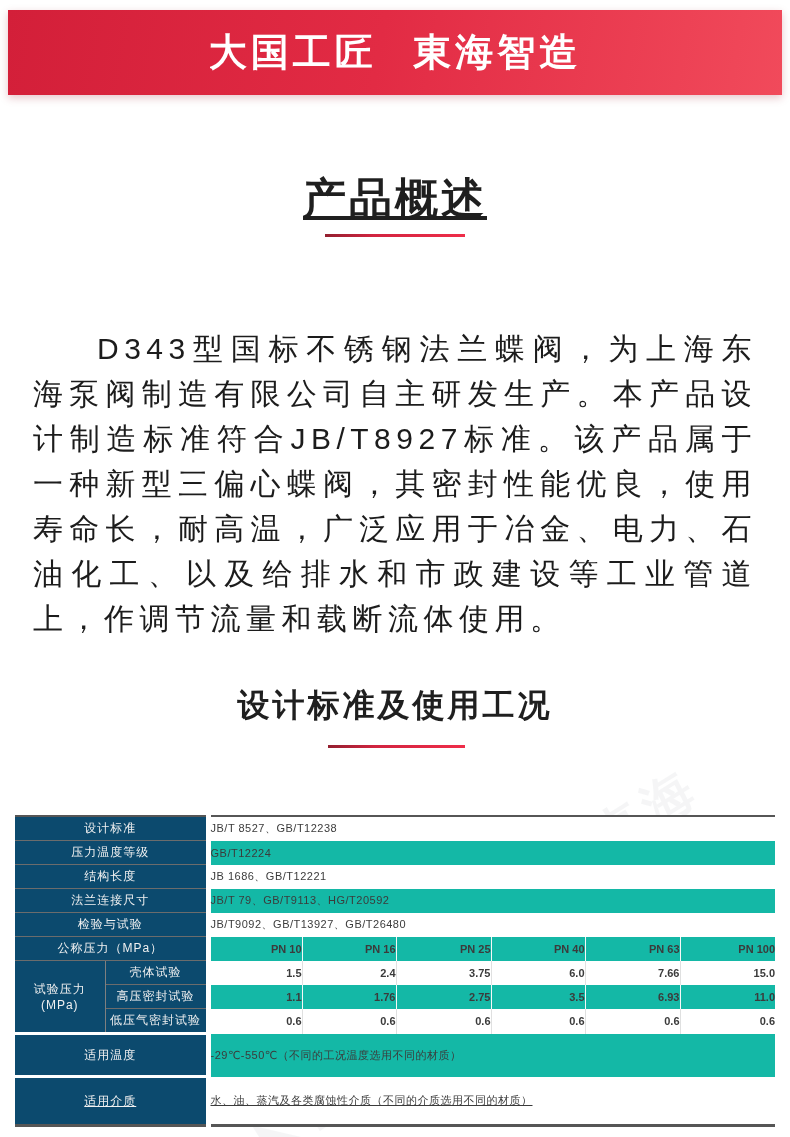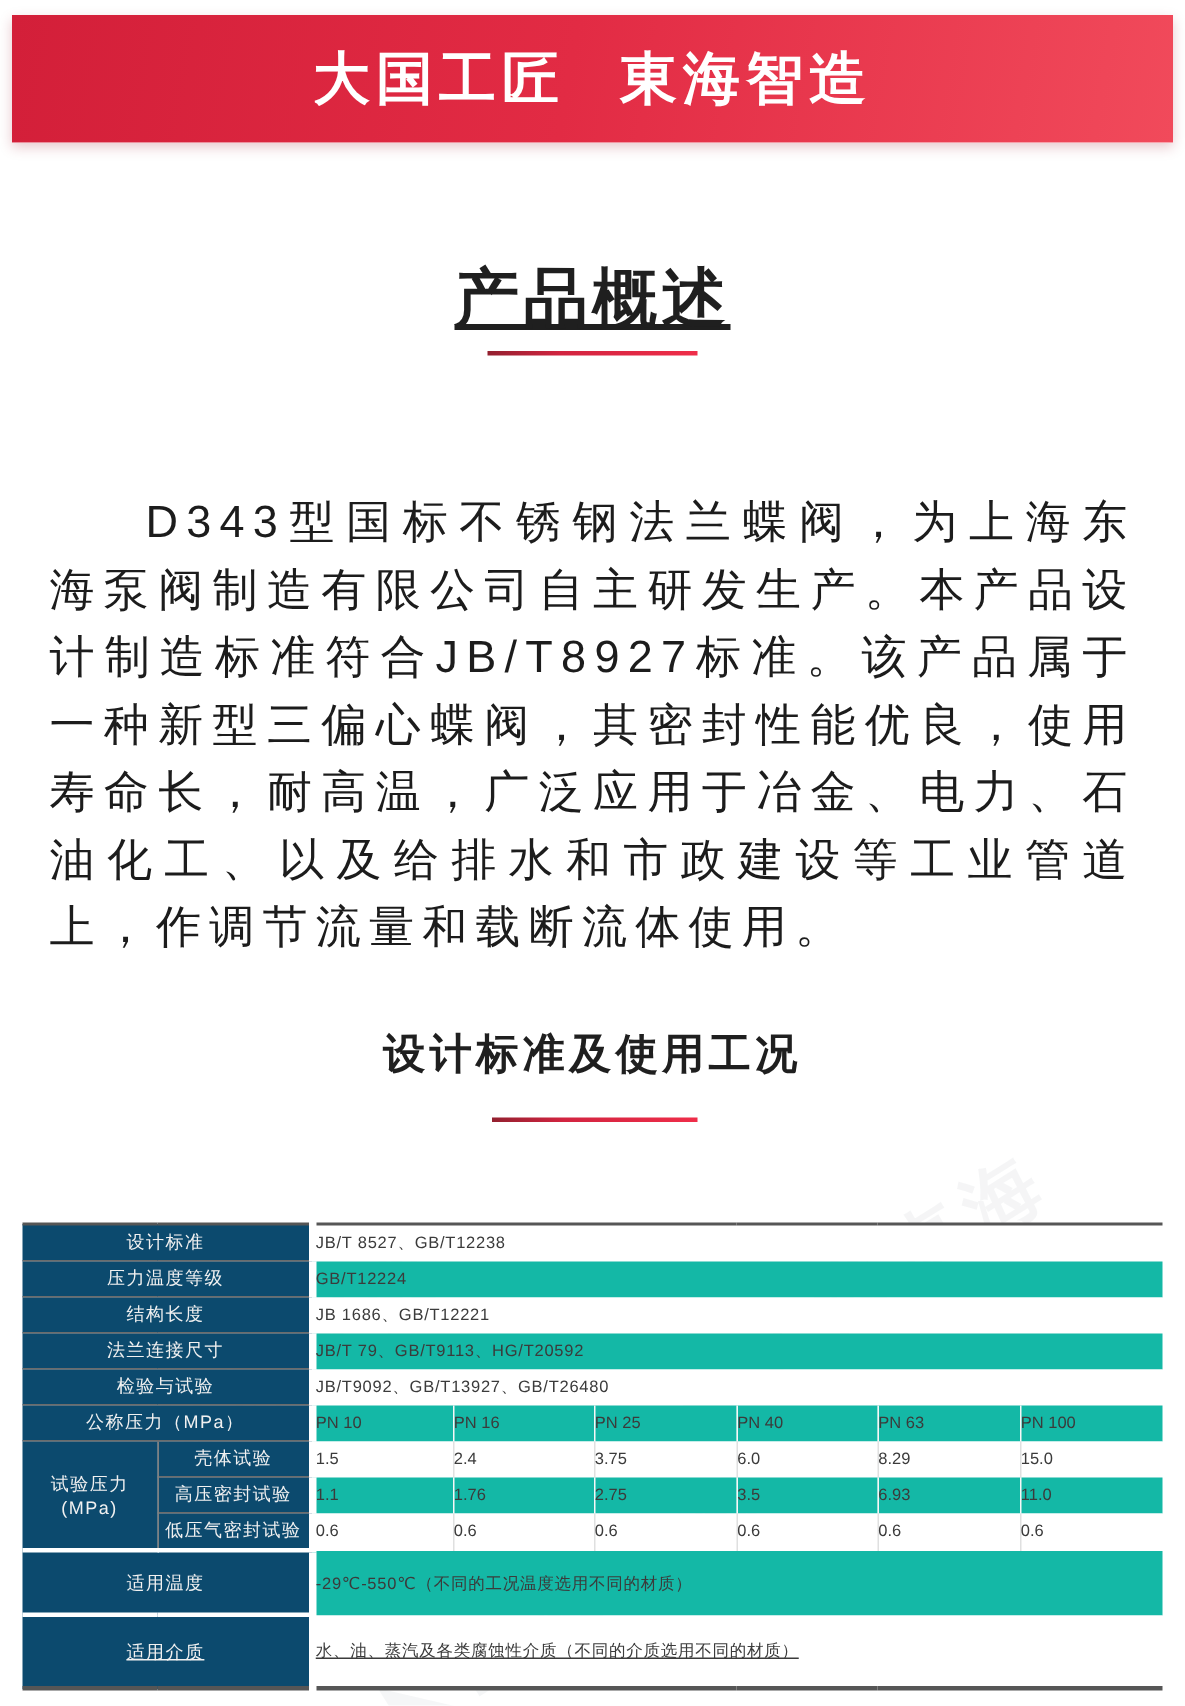--- a/index.html
+++ b/index.html
@@ -21,21 +21,21 @@
     color:#ffffff; font-size:38px; font-weight:bold;
     letter-spacing:4px; word-spacing:22px; white-space:nowrap;
   }
 
   
   .sec-title {
     position:absolute; left:0; width:100%; text-align:center;
     color:#1f1f1f; font-weight:bold; letter-spacing:3px; white-space:nowrap;
   }
   .sec-title.t1 { top:170px; font-size:43px;text-decoration:underline; }
-  .sec-title.t2 { top:684px; font-size:28px; }
+  .sec-title.t2 { top:684px; font-size:32px; }
   .red-line {
     position:absolute; height:3px;
     background:linear-gradient(to right,#93202f 0%, #d22440 35%, #ef2d49 100%);
   }
   .red-line.u1 { top:234px; left:325px; width:140px; }
   .red-line.u2 { top:745px; left:328px; width:137px; }
 
   
   .overview {
     position:absolute; top:296px; left:33px; width:724px;
@@ -56,21 +56,21 @@
     border-bottom:1px solid #6c6c6c;
   }
   th.lbl, th.sub { border-right:5px solid #ffffff; }
   th.main { border-right:1px solid #7f7f7f; }
   th.gaptop { border-top:3px solid #ffffff; }
   td { font-size:11px; color:#3b3b3b; }
   tr.gray td { background:#14b8a6;margin-left:17px; }
   tr.white td { background:#ffffff; }
   tr.gray td + td { border-left:1px solid #f7f7f7; }
   tr.white td + td { border-left:1px solid #dfe0e0; }
-  td.val { text-align:left; }
+  td.val { text-align:right;font-weight:bold; }
   td.wide { text-align:left; padding-left:17px; letter-spacing:0.5px; }
   tr.tall1 th, tr.tall1 td { height:40px; }
   tr.tall2 th, tr.tall2 td { height:46px; }
   tr.tall2 td.wide { font-size:11px; }
   tr.last th, tr.last td { border-bottom:3px solid #565656;text-decoration:underline; }
 
   
   .wm {
     position:absolute; pointer-events:none; white-space:nowrap;
     color:#5f6d7a; opacity:0.06; font-weight:bold;
@@ -141,21 +141,21 @@
       <td class="val">PN 100</td>
     </tr>
 
     <tr class="white">
       <th class="main" rowspan="3">试验压力(MPa)</th>
       <th class="sub">壳体试验</th>
       <td class="val">1.5</td>
       <td class="val">2.4</td>
       <td class="val">3.75</td>
       <td class="val">6.0</td>
-      <td class="val">8.29</td>
+      <td class="val">7.66</td>
       <td class="val">15.0</td>
     </tr>
     <tr class="gray">
       <th class="sub">高压密封试验</th>
       <td class="val">1.1</td>
       <td class="val">1.76</td>
       <td class="val">2.75</td>
       <td class="val">3.5</td>
       <td class="val">6.93</td>
       <td class="val">11.0</td>

